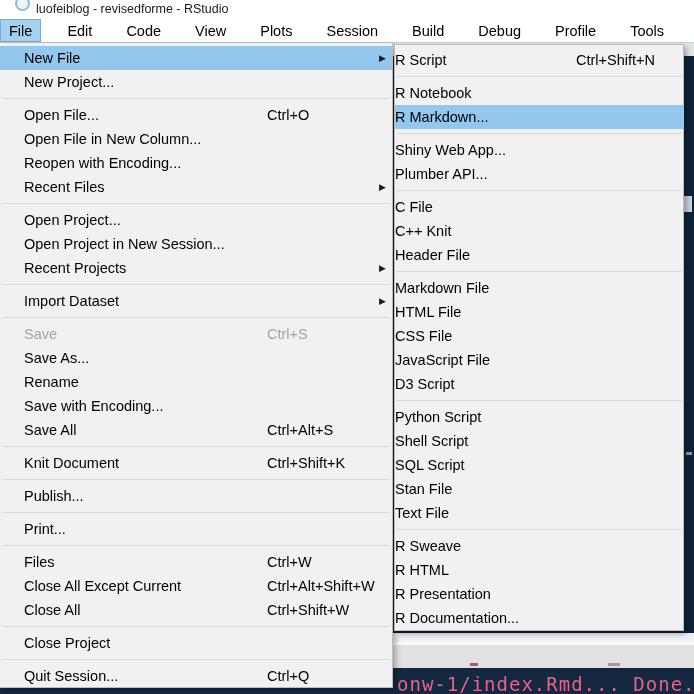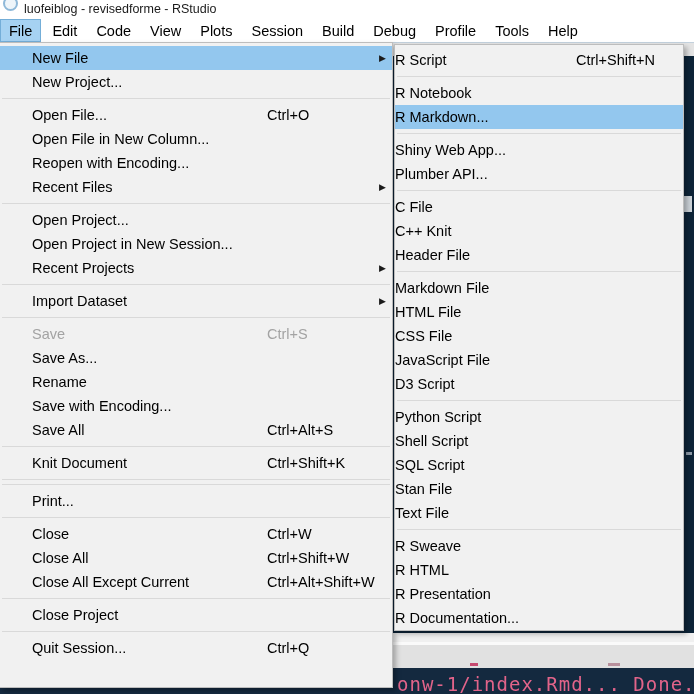--- a/index.html
+++ b/index.html
@@ -23,40 +23,40 @@
   .band-b3{height:23px;background:#e1e1e1;position:relative}
   .band-b3 .clip-mark1{position:absolute;left:470px;top:18px;width:8px;height:3px;background:#c64a70}
   .band-b3 .clip-mark2{position:absolute;left:608px;top:18px;width:12px;height:3px;background:#b8909c}
   .band-console{height:26px;background:var(--console-bg);position:relative}
   .console-text{position:absolute;left:397px;top:5px;font-family:"DejaVu Sans Mono","Liberation Mono",monospace;
     font-size:19px;letter-spacing:1px;color:var(--console-text);white-space:pre}
   .clip-mark3{position:absolute;left:93px;top:1px;width:8px;height:3px;background:#b1374f}
   .clip-mark4{position:absolute;left:211px;top:1px;width:8px;height:3px;background:#b1374f}
 
   
-  .titlebar{position:absolute;left:0;top:0;width:636px;height:19px;background:#ffffff;z-index:2}
+  .titlebar{position:absolute;left:12px;top:0;width:636px;height:19px;background:#ffffff;z-index:2}
   .app-icon{position:absolute;left:3px;top:-4px;width:15px;height:15px;border-radius:50%;
     border:2px solid #8fb9d9;background:#eef5fa}
   .window-title{position:absolute;left:24px;top:2px;font-size:12.5px;color:#1a1a1a;white-space:nowrap}
 
   
   .menubar{position:absolute;left:0;top:19px;width:694px;height:24px;background:#ffffff;
     border-bottom:1px solid #c3d1dd;display:flex;align-items:stretch;z-index:2}
-  .mb-item{display:flex;align-items:center;padding:0 8px;margin-right:3px;font-size:14.5px;cursor:default}
+  .mb-item{display:flex;align-items:center;padding:0 8px;margin-right:18px;font-size:14.5px;cursor:default}
   .mb-item.active{background:var(--menubar-highlight);border:1px solid var(--menubar-highlight-border)}
 
   
   .menu-panel{position:absolute;background:var(--menu-bg);border:1px solid var(--menu-border);
     box-shadow:3px 3px 5px rgba(0,0,0,.28);padding-top:3px}
   .file-panel{left:0;top:42px;width:393px;height:646px;border-left:none;z-index:6}
   .sub-panel{left:394px;top:44px;width:290px;height:587px;z-index:7}
   .menu-item{position:relative;height:24px;display:flex;align-items:center;font-size:14.5px;color:var(--menu-text);cursor:default}
   .menu-item.highlighted{background:var(--highlight)}
   .menu-item.disabled .mi-label,.menu-item.disabled .mi-shortcut{color:var(--disabled-text)}
-  .file-panel .mi-label{padding-left:32px;white-space:nowrap}
+  .file-panel .mi-label{padding-left:24px;white-space:nowrap}
   .file-panel .mi-shortcut{position:absolute;left:267px;white-space:nowrap}
   .sub-panel .mi-label{white-space:nowrap}
   .sub-panel .mi-shortcut{position:absolute;left:181px;white-space:nowrap}
   .mi-arrow{position:absolute;right:6px;font-size:9px;color:#1a1a1a;line-height:1}
   .menu-sep{border-top:1px solid var(--separator);margin:4px 2px}
 </style>
 </head>
 <body>
 
 <div class="content-bg">
@@ -153,37 +153,40 @@
     <div class="menu-item">
       <span class="mi-label">Save All</span>
       <span class="mi-shortcut">Ctrl+Alt+S</span>
     </div>
     <div class="menu-sep"></div>
     <div class="menu-item">
       <span class="mi-label">Knit Document</span>
       <span class="mi-shortcut">Ctrl+Shift+K</span>
     </div>
     <div class="menu-sep"></div>
+    <div class="menu-item">
+      <span class="mi-label">Publish...</span>
+    </div>
     <div class="menu-sep"></div>
     <div class="menu-item">
       <span class="mi-label">Print...</span>
     </div>
     <div class="menu-sep"></div>
     <div class="menu-item">
-      <span class="mi-label">Close</span>
+      <span class="mi-label">Files</span>
       <span class="mi-shortcut">Ctrl+W</span>
+    </div>
+    <div class="menu-item">
+      <span class="mi-label">Close All Except Current</span>
+      <span class="mi-shortcut">Ctrl+Alt+Shift+W</span>
     </div>
     <div class="menu-item">
       <span class="mi-label">Close All</span>
       <span class="mi-shortcut">Ctrl+Shift+W</span>
     </div>
-    <div class="menu-item">
-      <span class="mi-label">Close All Except Current</span>
-      <span class="mi-shortcut">Ctrl+Alt+Shift+W</span>
-    </div>
     <div class="menu-sep"></div>
     <div class="menu-item">
       <span class="mi-label">Close Project</span>
     </div>
     <div class="menu-sep"></div>
     <div class="menu-item">
       <span class="mi-label">Quit Session...</span>
       <span class="mi-shortcut">Ctrl+Q</span>
     </div>
   </div>

